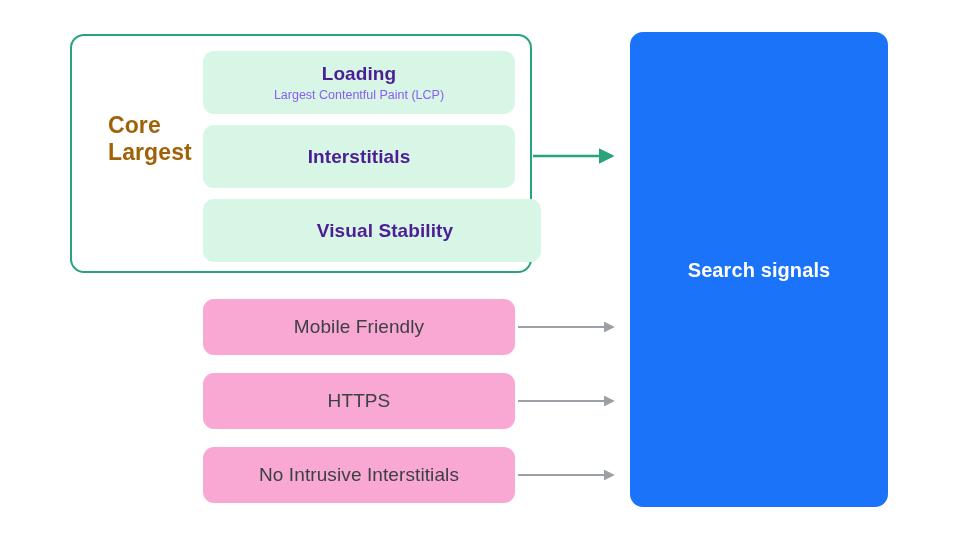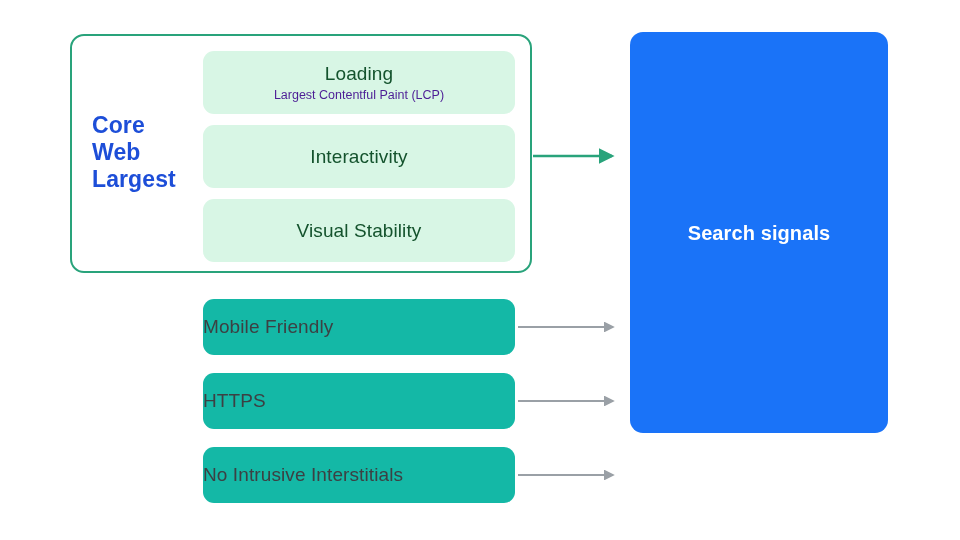--- a/index.html
+++ b/index.html
@@ -27,24 +27,24 @@
     width: 462px;
     height: 239px;
     box-sizing: border-box;
     border: 2px solid #29A37B;
     border-radius: 14px;
     background: transparent;
   }
 
   .cwv-label {
     position: absolute;
-    left: 92px;
+    left: 108px;
     top: 112px;
     width: 100px;
-    color: #1d4ed8;
+    color: #a16207;
     font-size: 23px;
     font-weight: bold;
     line-height: 27px;
     letter-spacing: 0.1px;
     text-align: left;
   }
   .cwv-label span { display: block; }
 
   
   .vital-card {
@@ -54,66 +54,67 @@
     height: 63px;
     background: #D8F6E5;
     border-radius: 11px;
     display: flex;
     flex-direction: column;
     align-items: center;
     justify-content: center;
   }
   .vital-card.c1 { top: 51px; }
   .vital-card.c2 { top: 125px; }
-  .vital-card.c3 { top: 199px; }
+  .vital-card.c3 { top: 199px; padding-left: 26px; }
 
   .vital-title {
     font-size: 19px;
-    font-weight: normal;
-    color: #14532d;
+    font-weight: bold;
+    color: #4c1d95;
     line-height: 23px;
     letter-spacing: 0.1px;
   }
   .vital-sub {
     font-size: 12.5px;
     font-weight: normal;
-    color: #4c1d95;
+    color: #8b5cf6;
     line-height: 18px;
     margin-top: 1px;
   }
 
   
   .gray-card {
     position: absolute;
     left: 203px;
     width: 312px;
     height: 56px;
-    background: #14b8a6;
+    background: #f9a8d4;
     border-radius: 11px;
     display: flex;
     align-items: center;
+    justify-content: center;
   }
   .gray-card.g1 { top: 299px; }
   .gray-card.g2 { top: 373px; }
   .gray-card.g3 { top: 447px; }
 
   .gray-label {
     font-size: 19px;
     font-weight: normal;
     color: #3C4043;
     letter-spacing: 0.1px;
   }
 
   
   .blue-box {
     position: absolute;
     left: 630px;
     top: 32px;
     width: 258px;
-    height: 401px;
+    height: 475px;
     background: #1A73F8;
     border-radius: 13px;
     display: flex;
     align-items: center;
     justify-content: center;
   }
   .blue-text {
     color: #ffffff;
     font-size: 20px;
     font-weight: bold;
@@ -135,31 +136,30 @@
 </style>
 </head>
 <body>
 
 <div id="canvas">
 
   <div class="cwv-container"></div>
 
   <div class="cwv-label">
     <span>Core</span>
-    <span>Web</span>
     <span>Largest</span>
   </div>
 
   <div class="vital-card c1">
     <div class="vital-title">Loading</div>
     <div class="vital-sub">Largest Contentful Paint (LCP)</div>
   </div>
 
   <div class="vital-card c2">
-    <div class="vital-title">Interactivity</div>
+    <div class="vital-title">Interstitials</div>
   </div>
 
   <div class="vital-card c3">
     <div class="vital-title">Visual Stability</div>
   </div>
 
   <div class="gray-card g1">
     <div class="gray-label">Mobile Friendly</div>
   </div>
 

